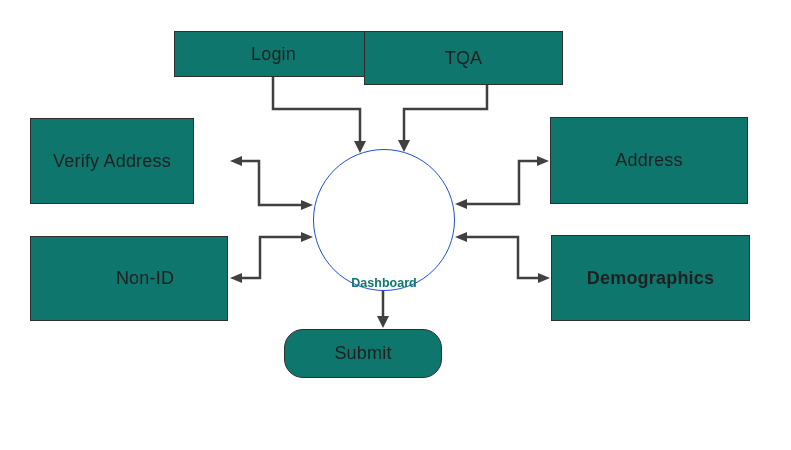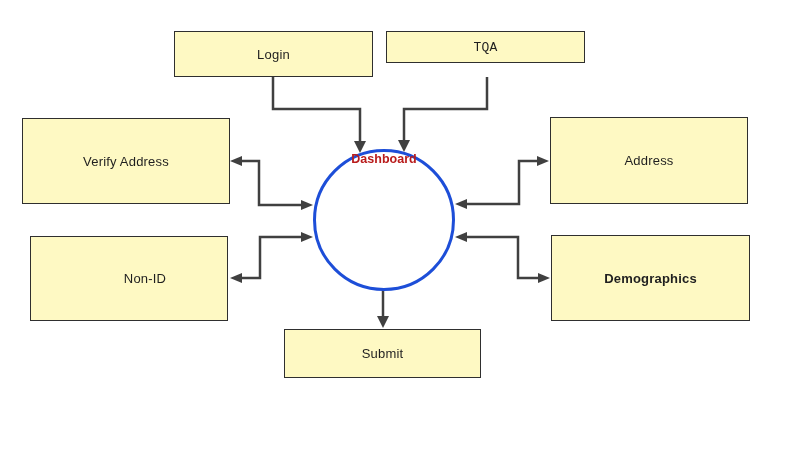--- a/index.html
+++ b/index.html
@@ -18,52 +18,52 @@
   .connector-layer {
     position: absolute;
     left: 0;
     top: 0;
     width: 791px;
     height: 450px;
   }
   .node {
     position: absolute;
     box-sizing: border-box;
-    background: #fef9c3;
+    background: #0f766e;
     border: 1px solid #2f2f2f;
     display: flex;
     align-items: center;
     justify-content: center;
-    font-size: 13px;
+    font-size: 18px;
     color: #1f1f1f;
     letter-spacing: 0.2px;
   }
   .node-login        { left: 174px; top: 31px;  width: 199px; height: 46px; }
-  .node-tqa          { left: 386px; top: 31px;  width: 199px; height: 32px; font-family: Liberation Mono, monospace; }
-  .node-verify       { left: 22px;  top: 118px; width: 208px; height: 86px; }
+  .node-tqa          { left: 364px; top: 31px;  width: 199px; height: 54px; }
+  .node-verify       { left: 30px;  top: 118px; width: 164px; height: 86px; }
   .node-nonid        { left: 30px;  top: 236px; width: 198px; height: 85px; padding-left: 32px; }
   .node-roster       { left: 550px; top: 117px; width: 198px; height: 87px; }
   .node-demographics { left: 551px; top: 235px; width: 199px; height: 86px; font-weight: bold; }
-  .node-submit       { left: 284px; top: 329px; width: 197px; height: 49px; }
+  .node-submit       { left: 284px; top: 329px; width: 158px; height: 49px; border-radius: 19px; }
   .node-dashboard {
     position: absolute;
     box-sizing: border-box;
     left: 313px;
     top: 149px;
     width: 142px;
     height: 142px;
-    border: 3px solid #1d4ed8;
+    border: 1px solid #1d4ed8;
     border-radius: 50%;
     background: #ffffff;
     display: flex;
-    align-items: flex-start;
+    align-items: flex-end;
     justify-content: center;
     font-size: 12.5px;
     font-weight: bold;
-    color: #b91c1c;
+    color: #0f766e;
   }
   .edge {
     fill: none;
     stroke: #404040;
     stroke-width: 2.5;
   }
   .arrowhead {
     fill: #404040;
     stroke: none;
   }

